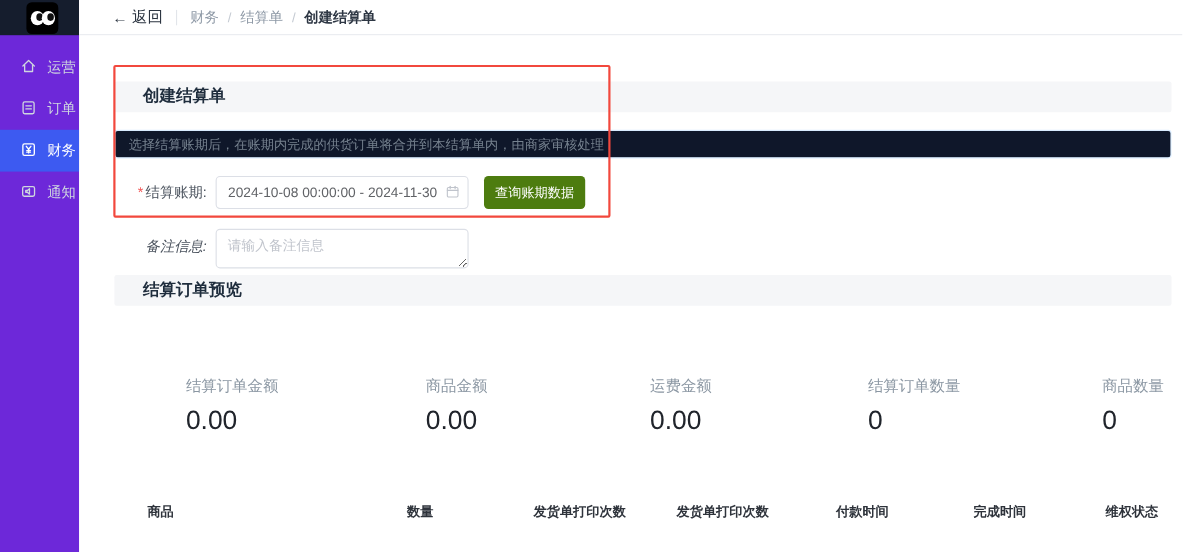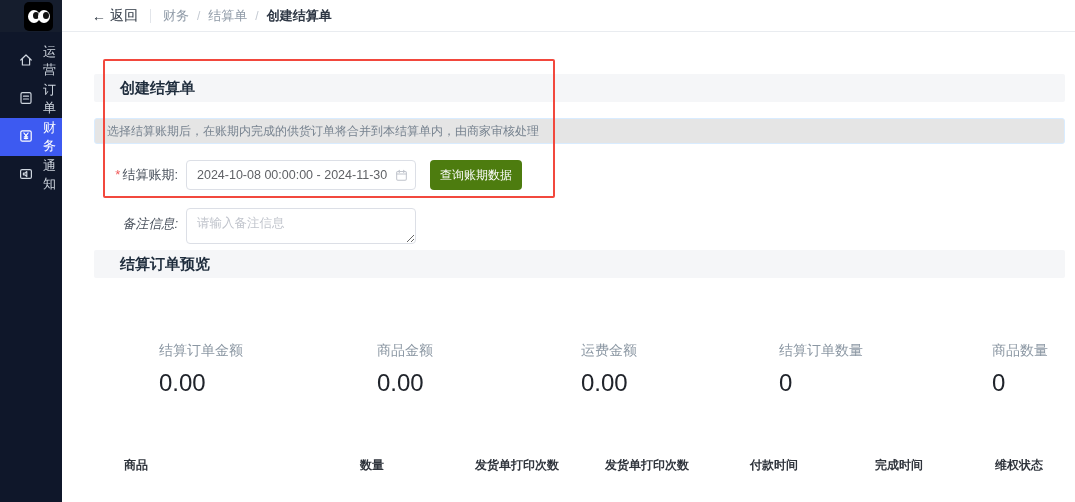--- a/index.html
+++ b/index.html
@@ -1,21 +1,21 @@
 <!DOCTYPE html>
 <html><head>
 <meta charset="utf-8">
 <style>
   * { margin:0; padding:0; box-sizing:border-box; }
   html,body { width:1075px; height:502px; overflow:hidden; background:#fff;
               font-family:"Liberation Sans","DejaVu Sans",sans-serif; }
   .app { position:relative; width:1075px; height:502px; display:flex; }
 
   
-  .sidebar { width:62px; height:100%; background:#0f172a; flex-shrink:0; }
+  .sidebar { width:72px; height:100%; background:#6d28d9; flex-shrink:0; }
   .logo-strip { height:32px; background:#151d2d; display:flex; align-items:center; }
   .logo { width:29px; height:29px; margin-left:24px; background:#000; border-radius:5px;
           display:flex; align-items:center; justify-content:center; }
   .eye { position:relative; width:12px; height:13px; background:#fff; border-radius:50%; margin:0 -1px; }
   .pupil { position:absolute; top:2px; right:1px; width:6px; height:7px; background:#111; border-radius:50%; }
   .nav { padding-top:10px; }
   .nav-item { height:38px; display:flex; align-items:center; gap:9px; padding-left:18px;
               color:#cfd6df; font-size:13px; cursor:pointer; }
   .nav-item.active { background:#3d5af1; color:#fff; }
   .nav-item svg { flex-shrink:0; }
@@ -32,21 +32,21 @@
   .crumb-sep { color:#c4cad2; font-size:12px; }
   .crumb.current { color:#2e3744; font-weight:bold; cursor:default; }
 
   .content { position:relative; flex:1; padding:0 10px 0 32px; }
 
   .section-bar { height:28px; line-height:28px; background:#f5f6f8; border-radius:2px;
                  padding-left:26px; font-size:15px; font-weight:600; color:#1f2d3d; }
   .section-bar.first { margin-top:42px; }
   .section-bar.second { margin-top:6px; }
 
-  .notice { margin-top:16px; height:26px; line-height:24px; background:#e5e5e5;
+  .notice { margin-top:16px; height:26px; line-height:24px; background:#0f172a;
             border:1px solid #d9ecff; border-radius:3px; padding:0 12px;
             font-size:12px; color:#76828f; }
 
   .form-row { display:flex; margin-top:16px; }
   .form-row.period { align-items:center; }
   .form-row.remark { margin-top:18px; align-items:flex-start; }
   .form-label { width:84px; text-align:right; font-size:13px; color:#49515c; flex-shrink:0; }
   .form-row.remark .form-label { padding-top:7px;font-style:italic; }
   .required { color:#f25a5a; margin-right:2px; }
   .input-wrap { position:relative; margin-left:8px; }

